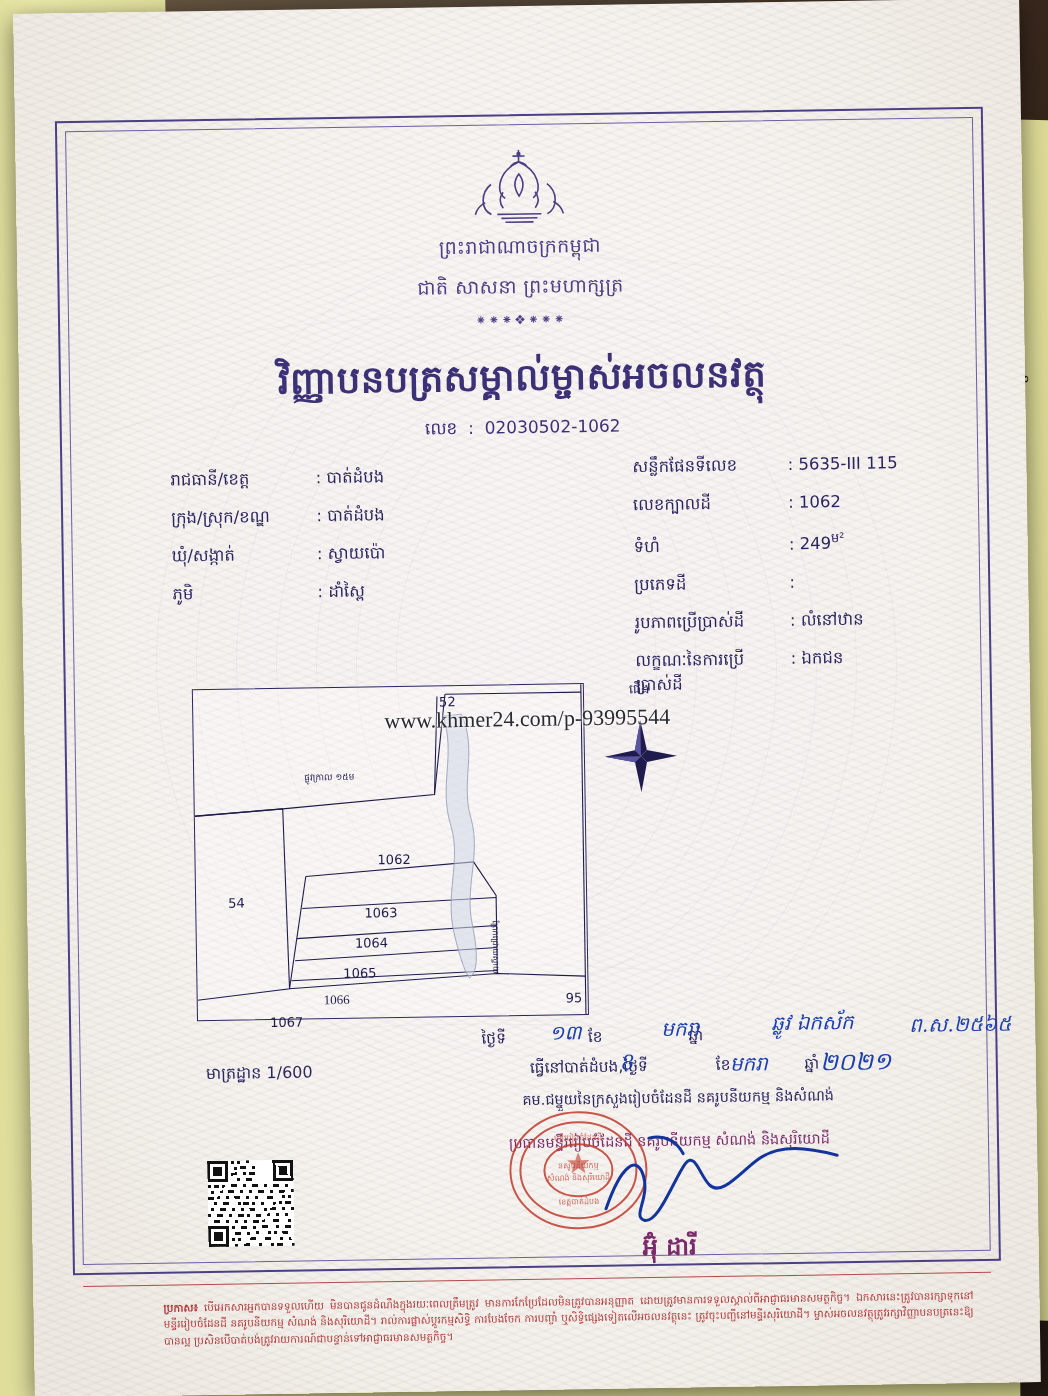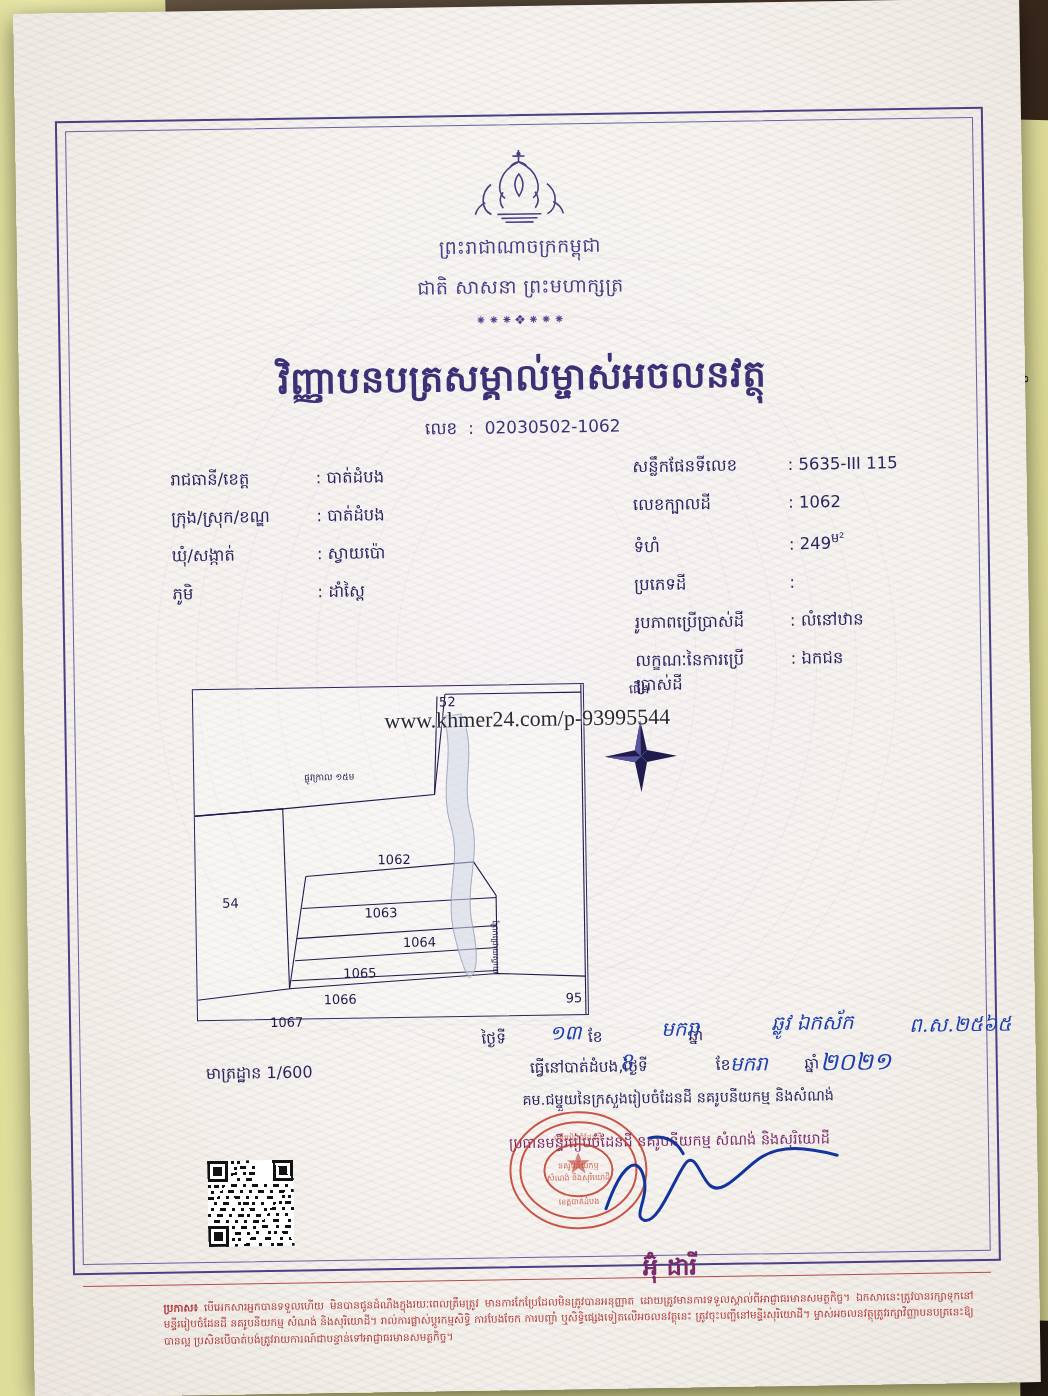--- a/index.html
+++ b/index.html
@@ -240,21 +240,20 @@
     position: absolute;
     left: 560px; top: 1120px;
     width: 280px; height: 120px;
   }
   #signer-name {
     position: absolute;
     left: 610px; top: 1228px;
     font-size: 24px;
     color: #7a2b6b;
     font-weight: bold;
-    margin-top: 20px;
   }
 
   
   #qr {
     position: absolute;
     left: 176px; top: 1150px;
     width: 86px; height: 86px;
   }
 
   
@@ -440,27 +439,27 @@
         </g>
 
         <g fill="#cfd7e6" fill-opacity="0.55" stroke="#8f9ab3" stroke-width="0.8">
           <path d="M250 30 C262 70 244 100 256 140 C266 176 248 208 258 250 C264 276 268 286 272 292
                    C282 286 280 262 276 240 C268 200 286 170 276 132 C266 96 284 64 268 28 Z"></path>
         </g>
         <text x="110" y="92" font-size="9" fill="#1f1b4d" font-family="DejaVu Sans, sans-serif">ផ្លូវក្រាល ១៥ម</text>
         <text x="296" y="235" font-size="8" fill="#1f1b4d" transform="rotate(90 296 235)" font-family="DejaVu Sans, sans-serif">ព្រែកជ្រោយស្វាយ</text>
       </svg>
       <div class="parcel-num" style="left:246px; top:8px;">52</div>
-      <div class="parcel-num" style="left:26px;  top:206px;">54</div>
+      <div class="parcel-num" style="left:32px;  top:206px;">54</div>
       <div class="parcel-num" style="left:368px; top:306px;">95</div>
       <div class="parcel-num" style="left:182px; top:165px;">1062</div>
       <div class="parcel-num" style="left:168px; top:218px;">1063</div>
-      <div class="parcel-num" style="left:158px; top:248px;margin-left:48px;">1064</div>
+      <div class="parcel-num" style="left:158px; top:248px;">1064</div>
       <div class="parcel-num" style="left:146px; top:278px;">1065</div>
-      <div class="parcel-num" style="left:126px; top:304px;">1066</div>
+      <div class="parcel-num" style="left:126px; top:304px;font-family:Liberation Serif, serif;">1066</div>
       <div class="parcel-num" style="left:72px;  top:326px;">1067</div>
     </div>
 
     <div class="scale-label">មាត្រដ្ឋាន 1/600</div>
     <div class="north-label">ជើង</div>
 
     <svg id="compass" viewBox="0 0 80 80">
       <polygon points="40,4 46,34 40,40 34,34" fill="#1f1b4d"></polygon>
       <polygon points="40,76 46,46 40,40 34,46" fill="#1f1b4d"></polygon>
       <polygon points="4,40 34,34 40,40 34,46" fill="#1f1b4d"></polygon>

